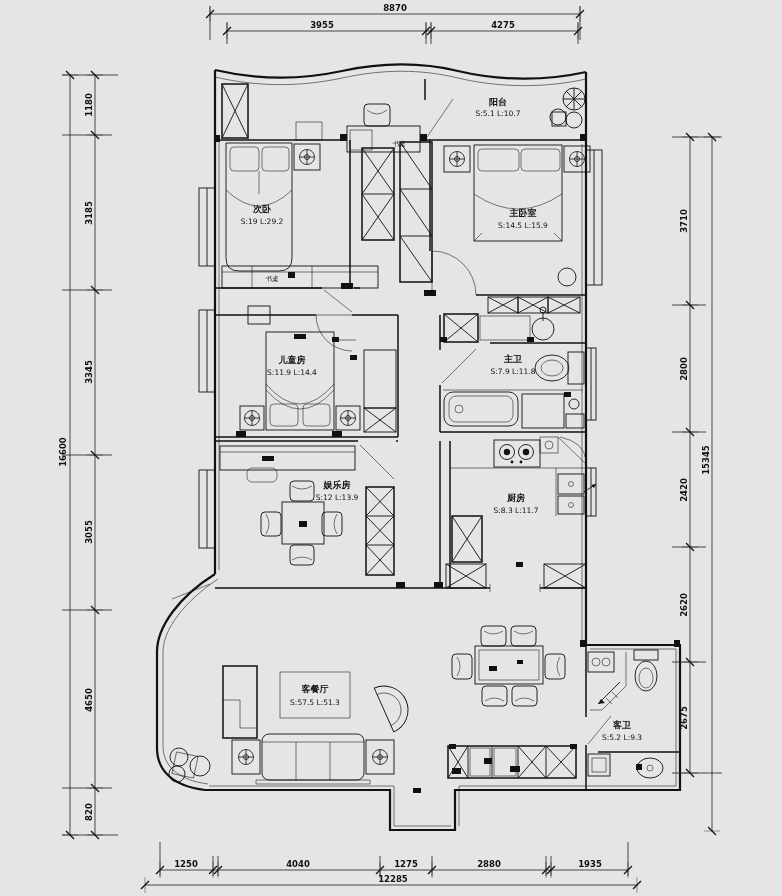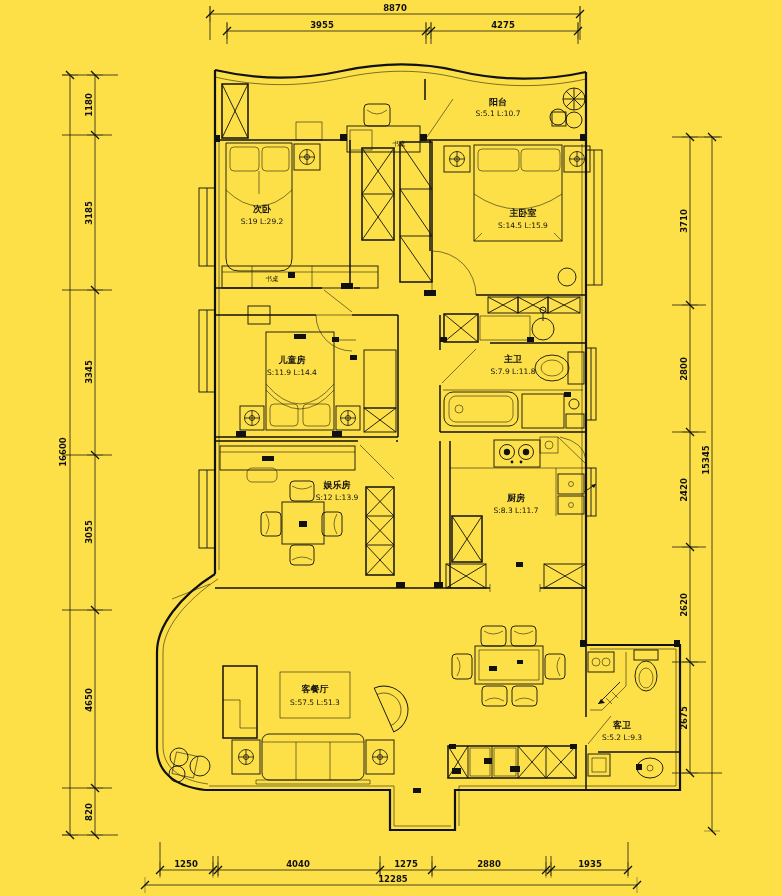--- a/index.html
+++ b/index.html
@@ -1,16 +1,16 @@
 <!DOCTYPE html>
 <html><head>
 <meta charset="utf-8">
 <style>
   html,body{margin:0;padding:0;background:#fff;}
-  .page{width:782px;height:896px;position:relative;background:#fde047;overflow:hidden;}
+  .page{width:782px;height:896px;position:relative;background:#e5e5e5;overflow:hidden;}
   svg line,svg path,svg rect,svg circle,svg ellipse,svg polyline,svg polygon{stroke:#111;fill:none;stroke-linecap:butt;}
   svg text{fill:#111;stroke:none;}
   .w2{stroke-width:2.2}   
   .w1{stroke-width:1.5}   
   .f{stroke-width:0.9}    
   .t{stroke-width:0.55}   
   .dimg *{stroke-width:0.75}
   .fill{fill:#111;stroke:none}
   .dim{font:600 8.5px "DejaVu Sans",sans-serif;text-anchor:middle}
   .rn{font:700 9px "DejaVu Sans",sans-serif;text-anchor:middle}

